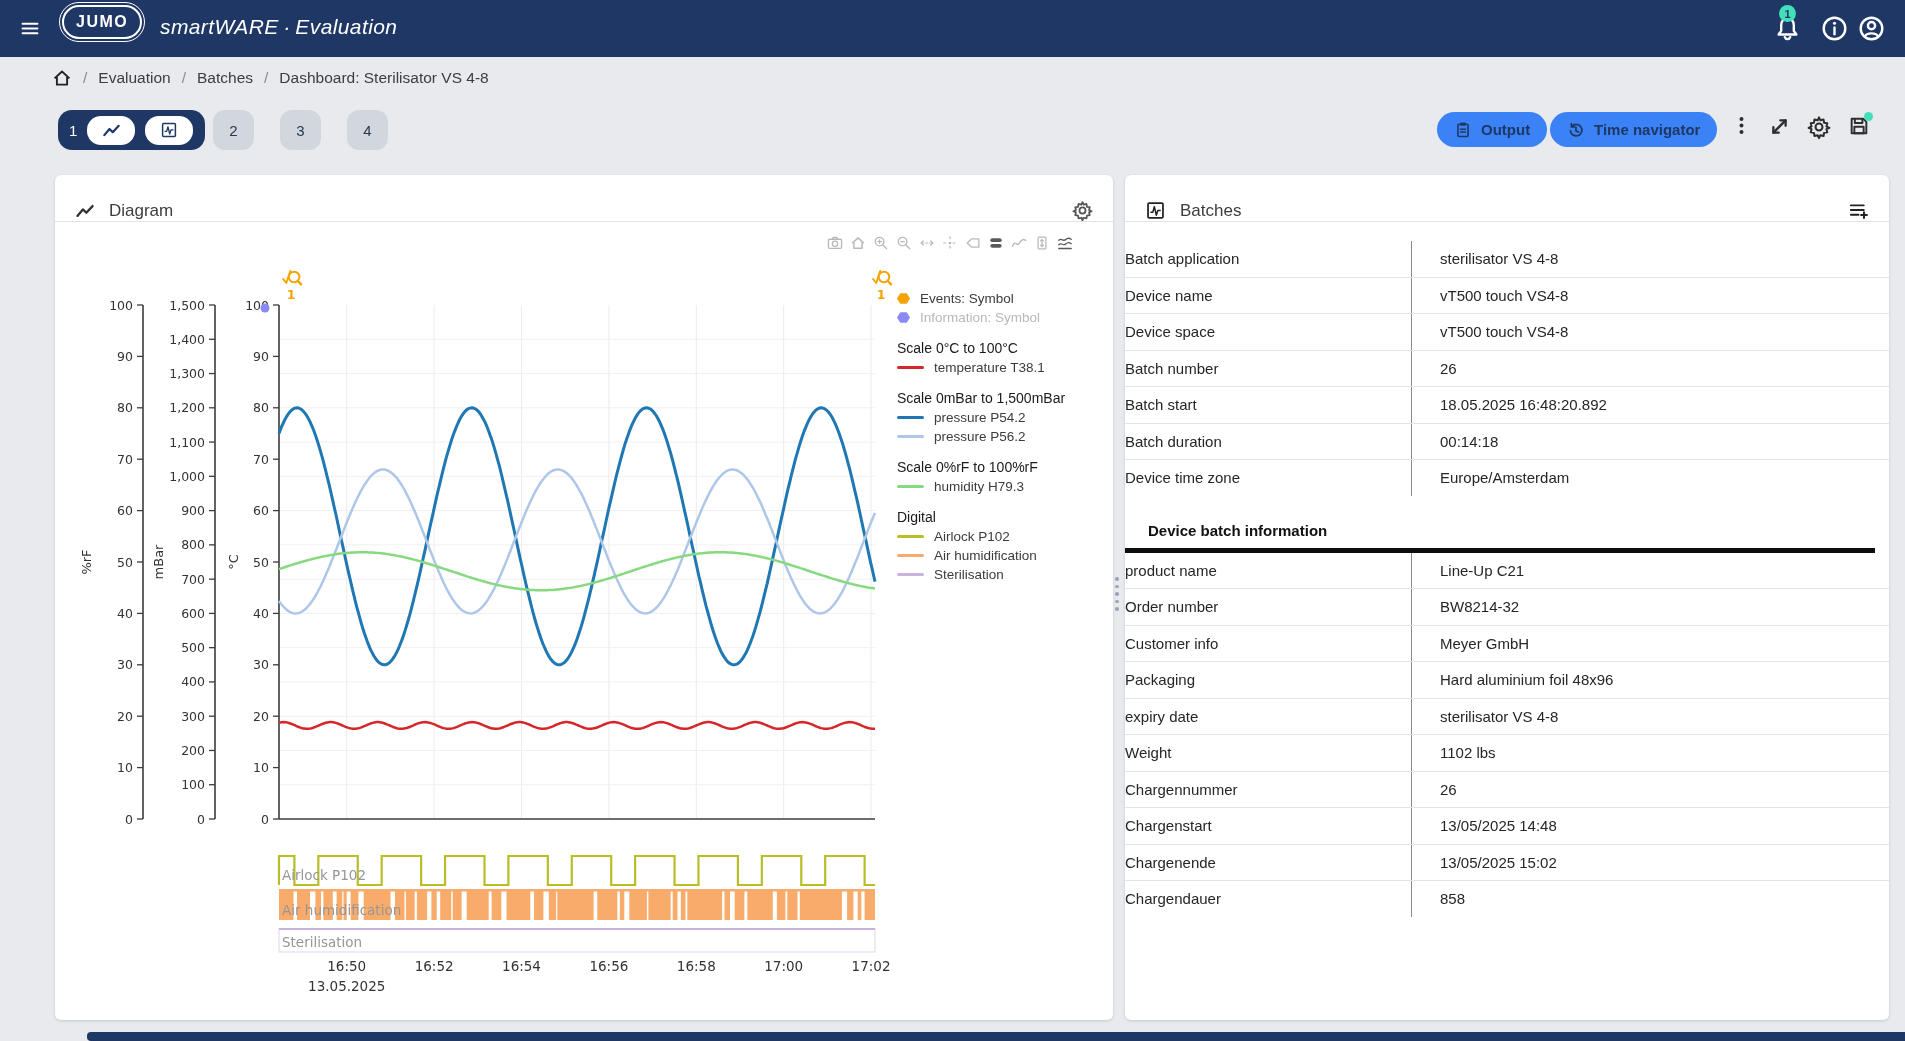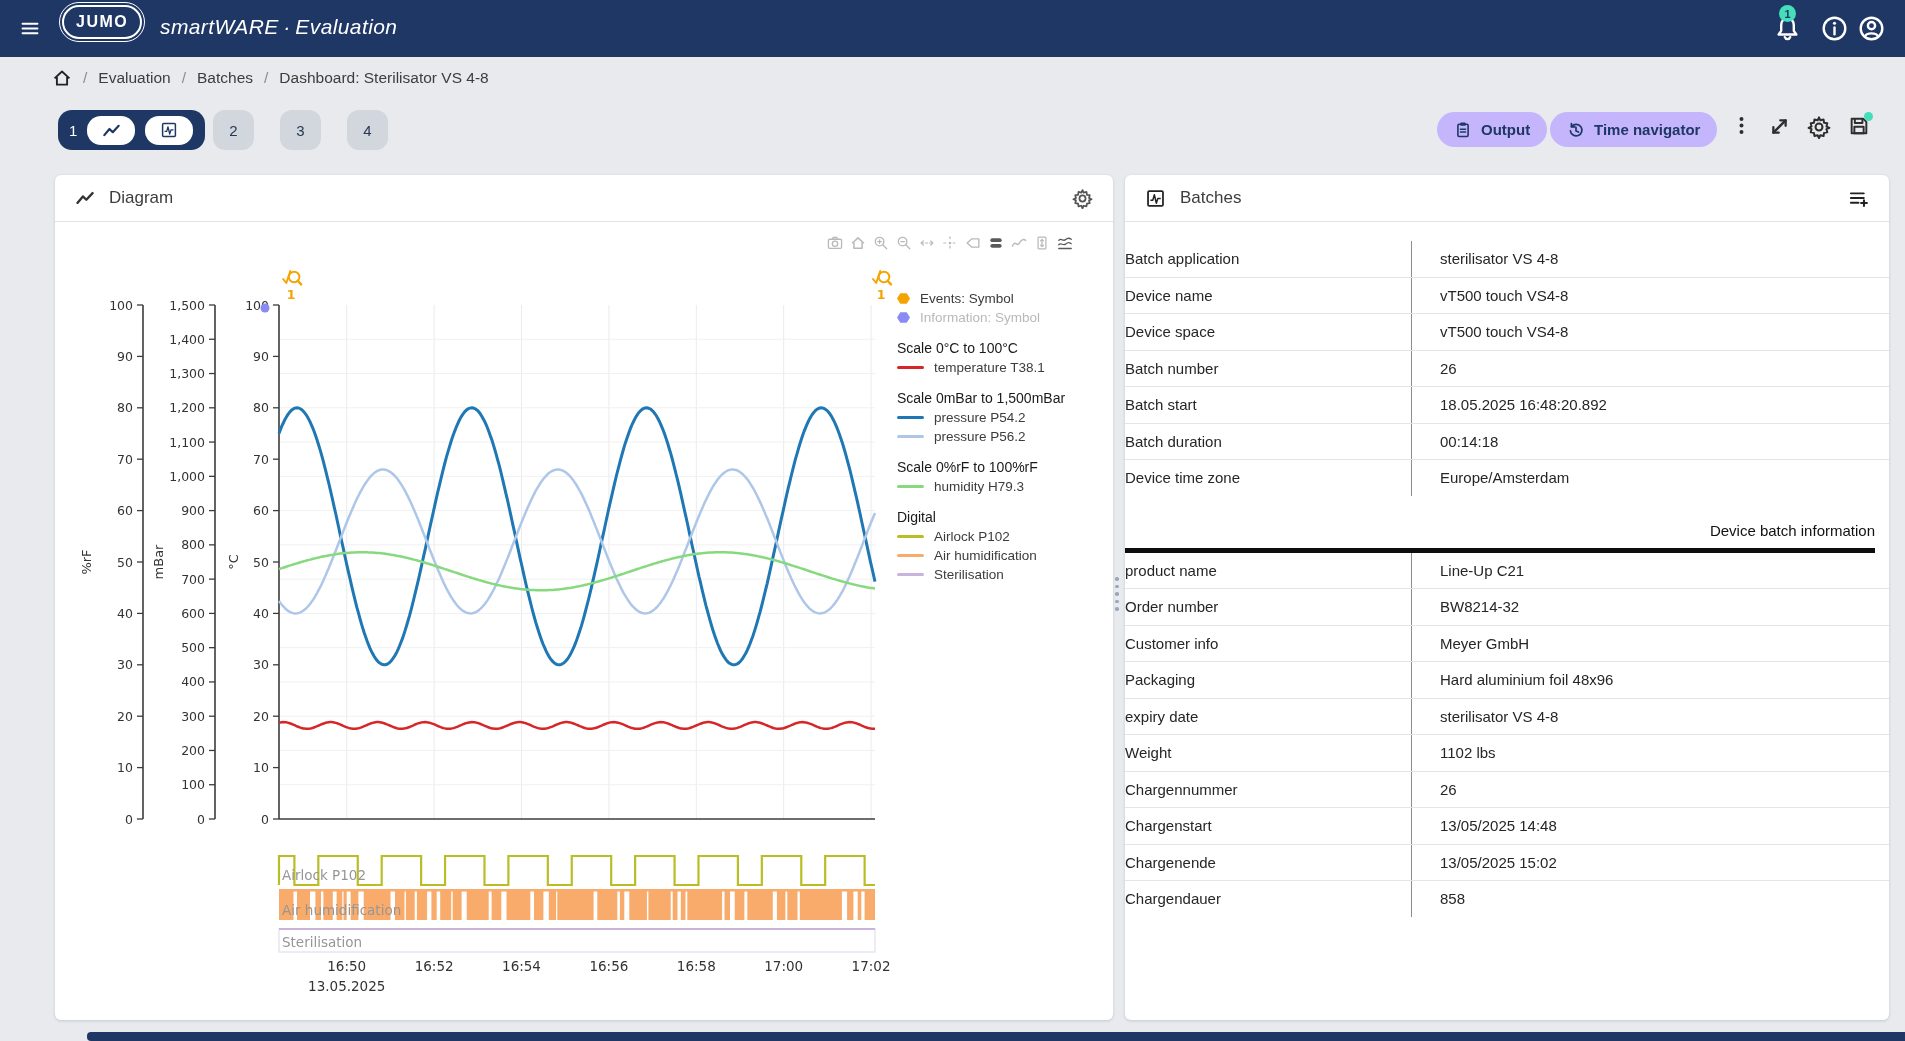--- a/index.html
+++ b/index.html
@@ -19,35 +19,35 @@
           font-size:15.5px;color:#3d3d3d;}
   .crumb-sep{color:#8d8d8d;}
   
   .tab-active{position:absolute;left:58px;top:110px;height:40px;background:#1e3765;border-radius:14px;
               display:flex;align-items:center;gap:10px;padding:0 12px 0 11px;}
   .tab-num{color:#fff;font-size:15px;}
   .tab-pill{width:48px;height:29px;background:#fff;border-radius:14px;display:flex;align-items:center;
             justify-content:center;color:#1e3765;}
   .tab-gray{position:absolute;top:110px;width:41px;height:40px;background:#d2d6dd;border-radius:12px;
             display:flex;align-items:center;justify-content:center;font-size:15px;color:#273852;}
-  .pill-btn{position:absolute;top:112px;height:35px;background:#c4b5fd;border-radius:18px;display:flex;
+  .pill-btn{position:absolute;top:112px;height:35px;background:#3b82f6;border-radius:18px;display:flex;
             align-items:center;gap:9px;padding:0 17px;color:#1e3765;font-size:15px;font-weight:600;}
   .tool-ic{position:absolute;top:115px;color:#2e2e2e;}
   
   .card{position:absolute;background:#fff;border-radius:6px;box-shadow:0 1px 3px rgba(40,50,70,.18);}
-  .card-head{height:46px;border-bottom:1px solid #e3e3e3;display:flex;align-items:center;gap:14px;
+  .card-head{height:46px;border-bottom:1px solid #e3e3e3;display:flex;align-items:flex-end;gap:14px;
              padding:0 20px;font-size:17px;color:#3d3d3d;}
   
   .btable{margin:0;}
   .brow{display:flex;align-items:center;height:35.5px;font-size:15px;}
   .brow + .brow{border-top:1px solid #e4e4e4;}
   .bl{width:286px;flex:none;}
   .bv{flex:1;border-left:1px solid #8c8c8c;padding-left:28px;align-self:stretch;display:flex;align-items:center;}
-  .section-title{font-weight:normal;font-size:15px;color:#111;padding:0 0 9px 23px;
-                 border-bottom:5px solid #0d0d0d;text-align:right;}
+  .section-title{font-weight:bold;font-size:15px;color:#111;padding:0 0 9px 23px;
+                 border-bottom:5px solid #0d0d0d;}
   
   .lg-item{display:flex;align-items:center;gap:10px;height:19px;font-size:13.5px;color:#3c3c3c;}
   .lg-head{font-size:14px;color:#1a1a1a;margin-top:11px;height:20px;display:flex;align-items:center;}
   .hex{width:13px;height:12px;clip-path:polygon(25% 7%,75% 7%,100% 50%,75% 93%,25% 93%,0 50%);flex:none;}
   .lswatch{width:27px;height:3px;border-radius:2px;flex:none;}
   
   .modebar{position:absolute;display:flex;gap:7px;align-items:center;}
   .mb{width:16px;height:16px;color:#b9b9b9;}
   .mb.on{color:#5a5a5a;}
   .ic{display:block;}

